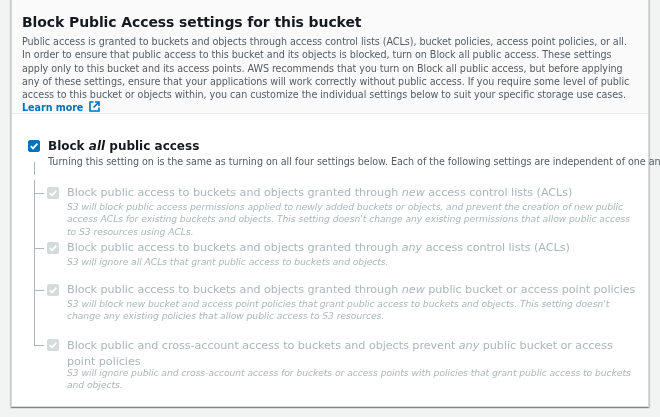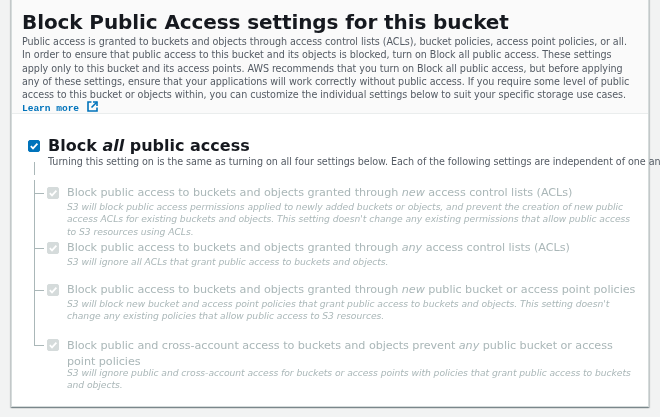--- a/index.html
+++ b/index.html
@@ -23,39 +23,38 @@
       box-sizing: border-box;
     }
     .panel-header {
       background: #fafafa;
       border-bottom: 1px solid #eaeded;
       padding: 13px 12px 10px 10px;
       height: 115px;
       box-sizing: border-box;
     }
     .panel-title {
-      font-size: 20px;
+      font-size: 14px;
       font-weight: bold;
       color: #16191f;
       margin: 0 0 3px 0;
       letter-spacing: -0.1px;
       line-height: 20px;
     }
     .panel-desc {
       font-size: 9.6px;
       color: #545b64;
       line-height: 13.3px;
       letter-spacing: -0.05px;
     }
     .learn-more {
       color: #0073bb;
       font-weight: bold;
       text-decoration: none;
       cursor: pointer;
-      font-family: Liberation Mono, monospace;
     }
     .ext-icon {
       display: inline-block;
       width: 11px;
       height: 11px;
       vertical-align: -1px;
       margin-left: 2px;
     }
     .panel-body {
       position: relative;
@@ -78,21 +77,21 @@
       background: #0073bb;
       border: 1px solid #0073bb;
     }
     .cb.disabled {
       background: #d5dbdb;
       border: 1px solid #d5dbdb;
     }
     .main-label {
       position: absolute;
       left: 36px;
-      font-size: 16px;
+      font-size: 12px;
       font-weight: bold;
       color: #16191f;
       line-height: 14px;
       white-space: nowrap;
     }
     .main-desc {
       position: absolute;
       left: 36px;
       font-size: 9.6px;
       color: #545b64;

